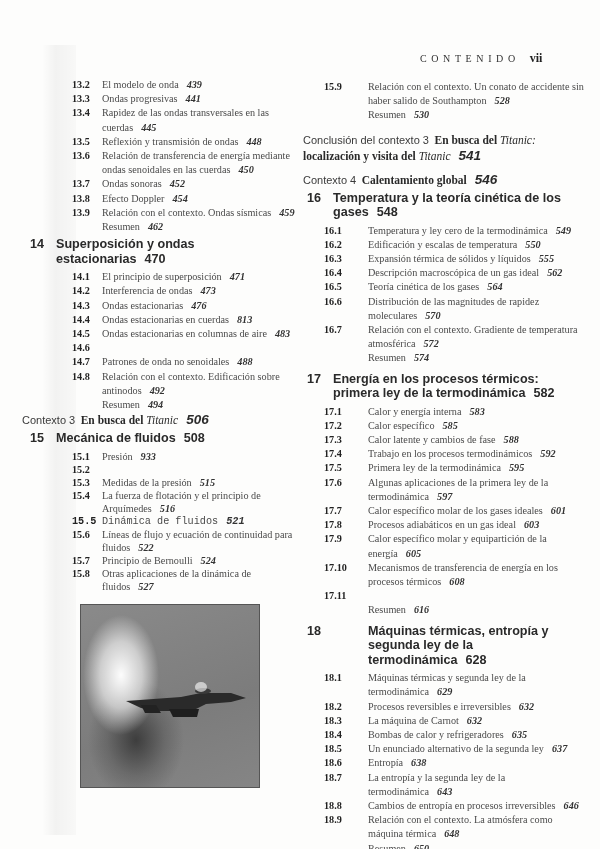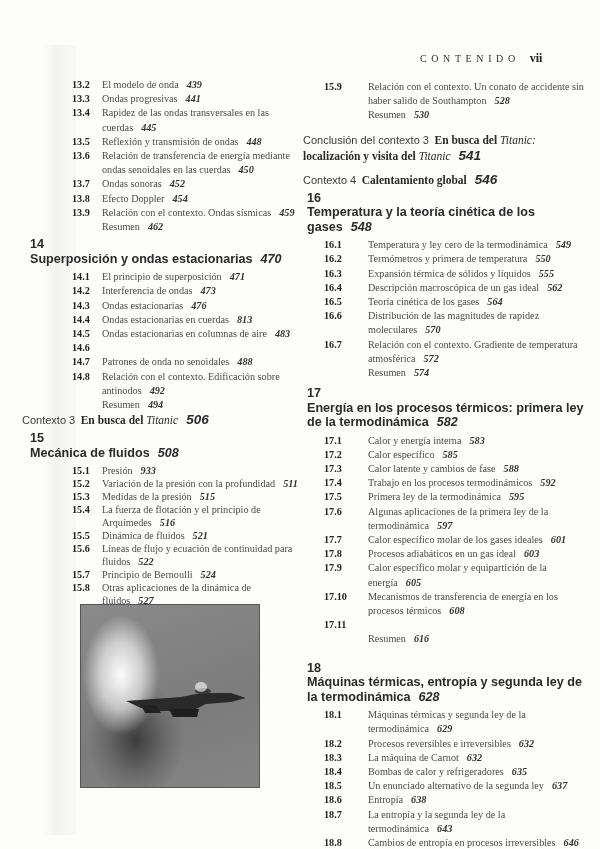--- a/index.html
+++ b/index.html
@@ -33,24 +33,24 @@
   .col-right .entry { padding-left: 21px; }
   .col-right .entry .num { width: 44px; }
   .entry .txt { flex: 1; }
   .entry .page { font-style: italic; font-weight: bold; color: #333; margin-left: 8px; }
   .entry.resumen { padding-left: 72px; }
   .col-right .entry.resumen { padding-left: 65px; }
 
   .chapter {
     display: flex; font-family: "Liberation Sans", sans-serif;
     font-weight: bold; font-size: 12.6px; line-height: 14.5px; color: #2a2a2a;
-    margin-top: 3px; margin-bottom: 4px; flex-direction: column;
+    margin-top: 3px; margin-bottom: 4px;
   }
   .chapter .cnum { width: 26px; flex: none; }
-  .chapter .cpage { font-style: italic; margin-left: 8px; }
+  .chapter .cpage { margin-left: 8px; }
 
   .context {
     font-size: 11px; line-height: 16px; margin-bottom: 3px; color: #2a2a2a;
   }
   .context .ctx-label { font-family: "Liberation Sans", sans-serif; font-size: 11px; color: #3a3a3a; }
   .context .ctx-title { font-family: "Liberation Serif", serif; font-weight: bold; font-size: 11.5px; }
   .context .ctx-title i { font-weight: normal; }
   .context .ctx-page { font-family: "Liberation Sans", sans-serif; font-style: italic; font-weight: bold; font-size: 13.5px; margin-left: 8px; }
 
   .photo {
@@ -160,31 +160,30 @@
     <span class="cnum">15</span>
     <span><span>Mecánica de fluidos</span><span class="cpage">508</span></span>
   </div>
   <div>
       <div class="entry" style="line-height: 13px;">
         <span class="num">15.1</span>
         <span class="txt"><span>Presión</span><span class="page">933</span></span>
       </div>
       <div class="entry" style="line-height: 13px; align-items: flex-end;">
         <span class="num">15.2</span>
-        <span class="txt"><span>Variación de la presión con la profundidad</span><span class="page">511</span></span>
       </div>
       <div class="entry" style="line-height: 13px;">
         <span class="num">15.3</span>
         <span class="txt"><span>Medidas de la presión</span><span class="page">515</span></span>
       </div>
       <div class="entry" style="line-height: 13px;">
         <span class="num">15.4</span>
         <span class="txt"><span>La fuerza de flotación y el principio de Arquímedes</span><span class="page">516</span></span>
       </div>
-      <div class="entry" style="line-height: 13px;">
+      <div class="entry" style="line-height: 13px; font-family: Liberation Mono, monospace;">
         <span class="num">15.5</span>
         <span class="txt"><span>Dinámica de fluidos</span><span class="page">521</span></span>
       </div>
       <div class="entry" style="line-height: 13px;">
         <span class="num">15.6</span>
         <span class="txt"><span>Líneas de flujo y ecuación de continuidad para fluidos</span><span class="page">522</span></span>
       </div>
       <div class="entry" style="line-height: 13px;">
         <span class="num">15.7</span>
         <span class="txt"><span>Principio de Bernoulli</span><span class="page">524</span></span>
@@ -226,21 +225,21 @@
     <span class="cnum">16</span>
     <span><span>Temperatura y la teoría cinética de los gases</span><span class="cpage">548</span></span>
   </div>
   <div>
       <div class="entry">
         <span class="num">16.1</span>
         <span class="txt"><span>Temperatura y ley cero de la termodinámica</span><span class="page">549</span></span>
       </div>
       <div class="entry">
         <span class="num">16.2</span>
-        <span class="txt"><span>Termómetros y primera de temperatura</span><span class="page">550</span></span>
+        <span class="txt"><span>Edificación y escalas de temperatura</span><span class="page">550</span></span>
       </div>
       <div class="entry">
         <span class="num">16.3</span>
         <span class="txt"><span>Expansión térmica de sólidos y líquidos</span><span class="page">555</span></span>
       </div>
       <div class="entry">
         <span class="num">16.4</span>
         <span class="txt"><span>Descripción macroscópica de un gas ideal</span><span class="page">562</span></span>
       </div>
       <div class="entry">
@@ -306,21 +305,21 @@
         <span class="txt"><span>Mecanismos de transferencia de energía en los procesos térmicos</span><span class="page">608</span></span>
       </div>
       <div class="entry">
         <span class="num">17.11</span>
       </div>
     </div>
   <div class="entry resumen">
     <span class="txt"><span>Resumen</span><span class="page">616</span></span>
   </div>
 
-  <div class="chapter" style="padding-left:4px;margin-top:14px;">
+  <div class="chapter" style="padding-left:4px;margin-top:6px;gap:35px;">
     <span class="cnum">18</span>
     <span><span>Máquinas térmicas, entropía y segunda ley de la termodinámica</span><span class="cpage">628</span></span>
   </div>
   <div>
       <div class="entry">
         <span class="num">18.1</span>
         <span class="txt"><span>Máquinas térmicas y segunda ley de la termodinámica</span><span class="page">629</span></span>
       </div>
       <div class="entry">
         <span class="num">18.2</span>

